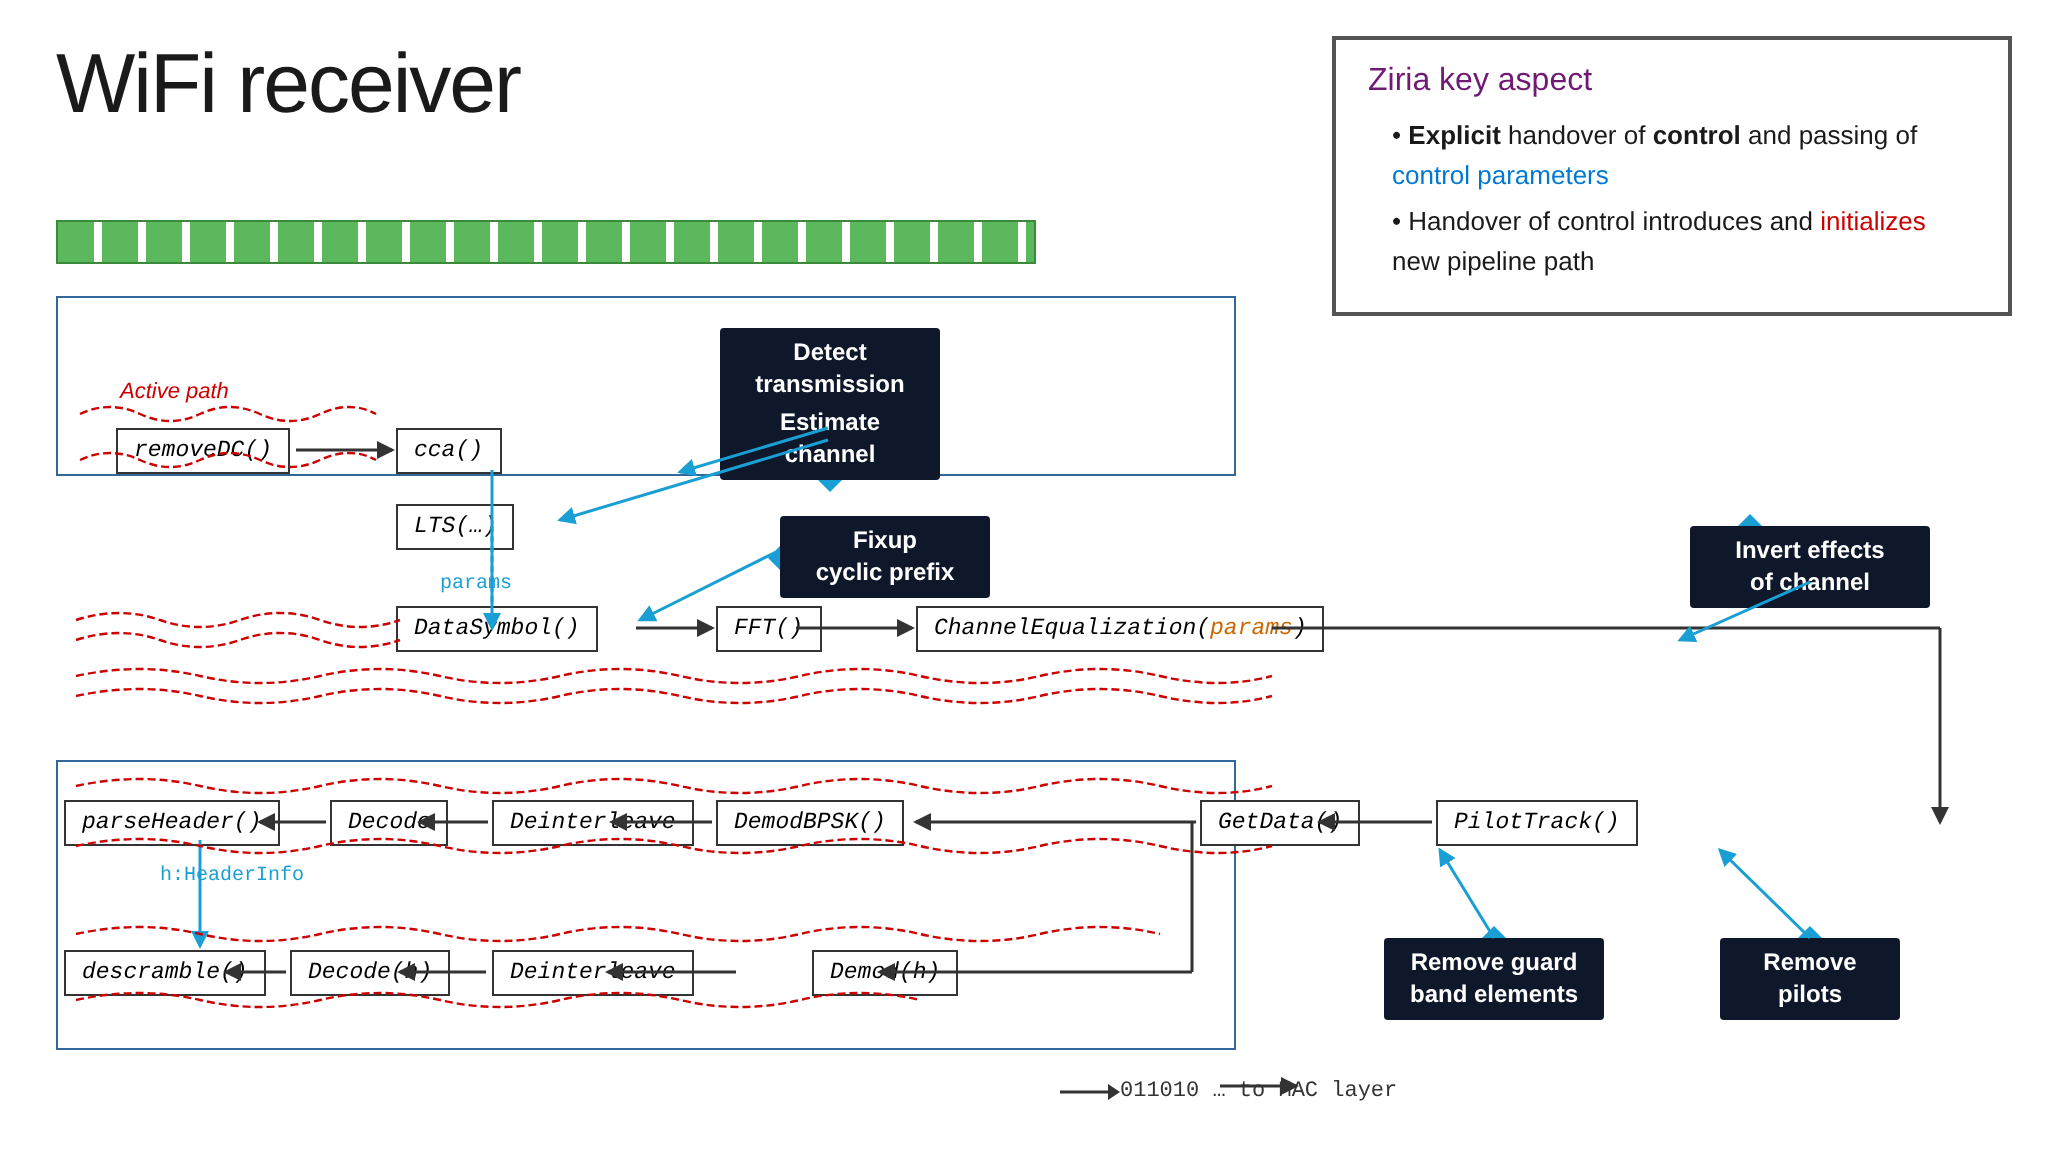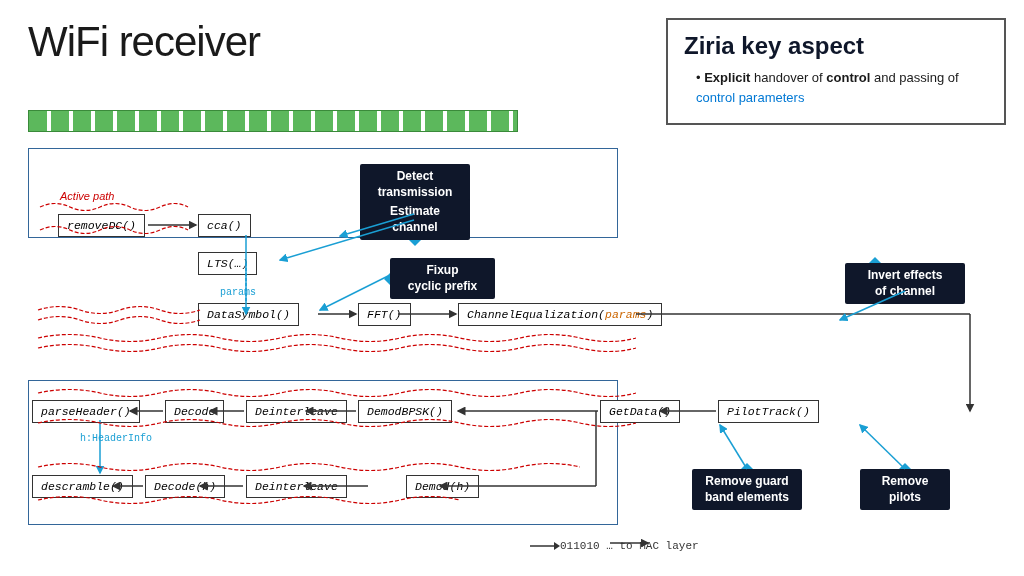--- a/index.html
+++ b/index.html
@@ -27,23 +27,23 @@
     .info-box {
       position: absolute;
       top: 18px;
       right: 18px;
       width: 340px;
       border: 2px solid #555;
       padding: 12px 16px;
       background: #fff;
     }
     .info-box-title {
-      font-size: 24px;
-      font-weight: 700;
-      color: #0f172a;
+      font-size: 16px;
+      font-weight: 400;
+      color: #701a75;
       margin-bottom: 8px;
     }
     .info-box-bullet {
       font-size: 13px;
       color: #1a1a1a;
       line-height: 1.5;
       margin-left: 12px;
       margin-bottom: 4px;
     }
     .info-box-bullet::before {
@@ -167,20 +167,25 @@
 <div class="page-title">WiFi receiver</div>
 
 <div class="info-box">
   <div class="info-box-title">Ziria key aspect</div>
   <div class="info-box-bullet">
     <span class="bold">Explicit</span>
     <span> handover of </span>
     <span class="bold">control</span>
     <span> and passing of </span>
     <span class="blue-text">control parameters</span>
+  </div>
+  <div class="info-box-bullet">
+    <span>Handover of control introduces and </span>
+    <span class="red">initializes</span>
+    <span> new pipeline path</span>
   </div>
 </div>
 
 <div class="green-bar"></div>
 
 <div class="outer-rect" style="top:148px; left:28px; width:590px; height:90px; border-color:#336699;"></div>
 
 <div class="outer-rect" style="top:380px; left:28px; width:590px; height:145px; border-color:#336699;"></div>
 
 <div class="active-path-label" style="top:190px; left:60px;">Active path</div>

